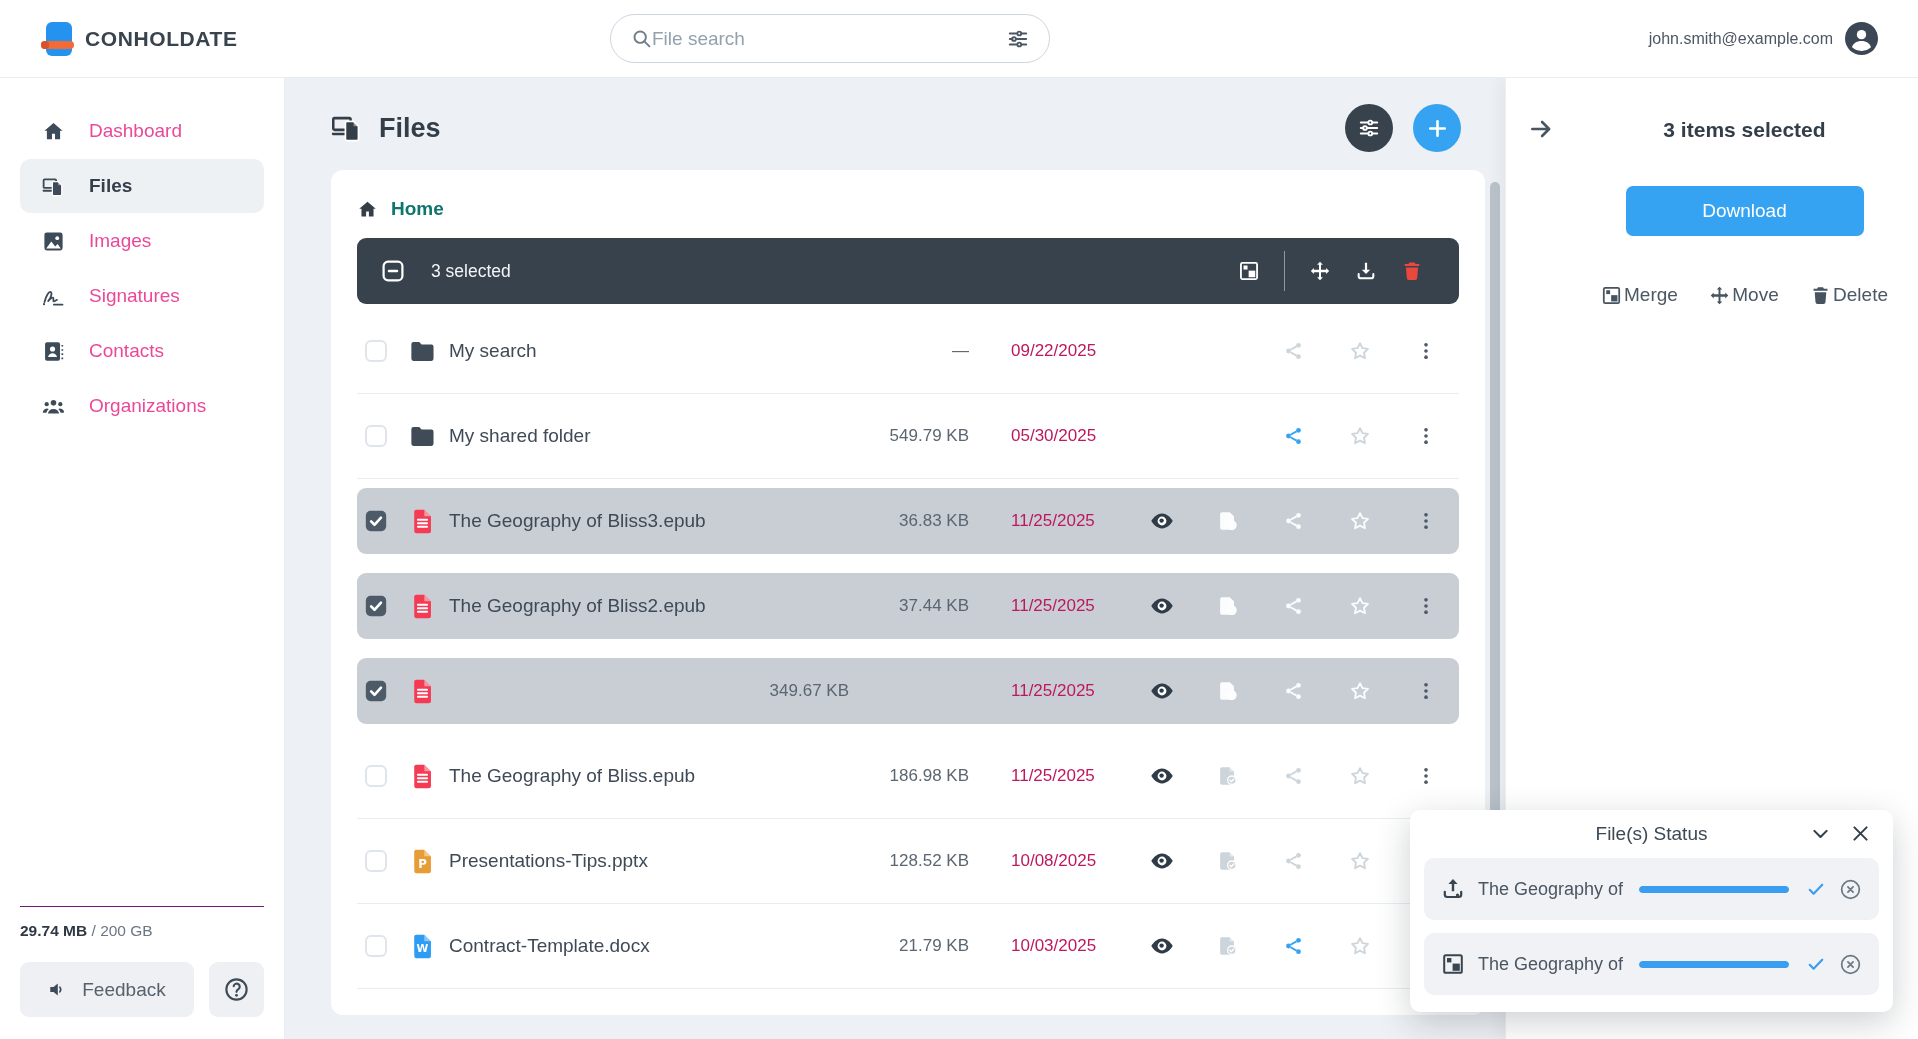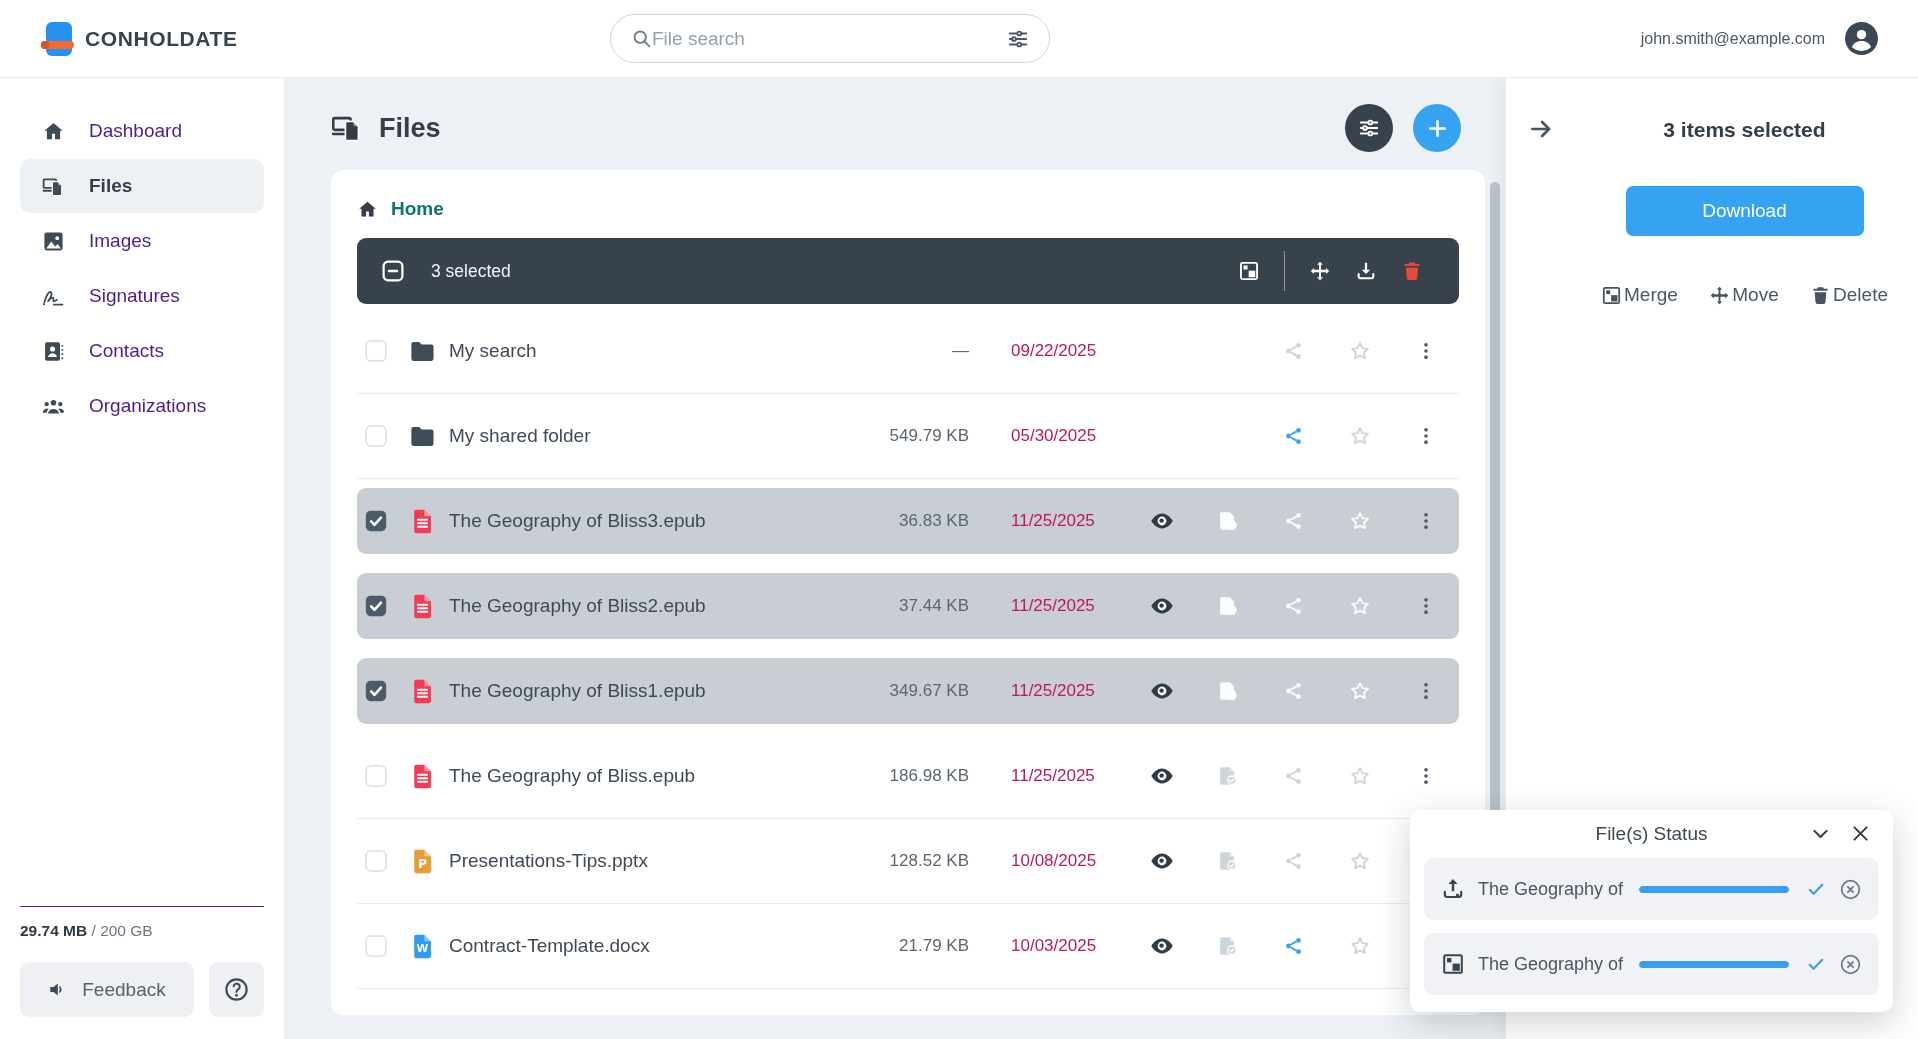--- a/index.html
+++ b/index.html
@@ -14,29 +14,29 @@
   .logo-mark { position:relative; width:36px; height:42px; }
   .lm-book { position:absolute; left:6px; top:4px; width:26px; height:34px; background:#2492ee; border-radius:6px; }
   .lm-bar { position:absolute; left:1px; top:23px; width:33px; height:8px; background:#f26a35; border-radius:4px; }
   .lm-dot { position:absolute; left:1px; top:23px; width:8px; height:8px; background:#d8512a; border-radius:50%; }
   .brand { font-size:21px; font-weight:700; letter-spacing:.6px; color:#39434d; }
   .search { position:absolute; left:610px; top:14px; width:440px; height:49px; border:1px solid #ccd6de; border-radius:25px; display:flex; align-items:center; padding:0 20px; background:#fff; }
   .search .s-ic { color:#6f7e8b; }
   .search input { border:none; outline:none; flex:1; font-size:19px; color:#42505c; background:transparent; font-family:inherit; }
   .search input::placeholder { color:#93a1ad; }
   .search .f-ic { color:#4a5763; cursor:pointer; }
-  .user { margin-left:auto; display:flex; align-items:center; gap:20px; font-size:16px; color:#4c5763; }
+  .user { margin-left:auto; display:flex; align-items:center; gap:12px; font-size:16px; color:#4c5763; }
   .avatar { width:33px; height:33px; border-radius:50%; background:#3b4754; display:flex; align-items:center; justify-content:center; cursor:pointer; }
 
   
   .bd { flex:1; display:flex; min-height:0; }
 
   
   .sidebar { flex:0 0 285px; border-right:1px solid #e9edf1; display:flex; flex-direction:column; padding:26px 20px 22px; background:#fff; }
-  .nav-item { height:54px; display:flex; align-items:center; gap:24px; padding:0 22px; border-radius:10px; font-size:19px; color:#4c1d95; cursor:pointer; margin-bottom:1px; }
+  .nav-item { height:54px; display:flex; align-items:center; gap:24px; padding:0 22px; border-radius:10px; font-size:19px; color:#ec4899; cursor:pointer; margin-bottom:1px; }
   .nav-item .nav-ic { color:#3d4a57; width:23px; }
   .nav-item .nav-ic svg { width:23px; height:23px; }
   .nav-item.active { background:#eef1f4; font-weight:700; color:#343f4b; }
   .side-bottom { margin-top:auto; }
   .storage { border-top:1px solid #701a75; padding-top:15px; font-size:15.5px; color:#6a7682; }
   .storage b { color:#2e3944; font-weight:700; }
   .side-btns { display:flex; gap:15px; margin-top:22px; }
   .feedback-btn { flex:1; height:55px; background:#eef0f3; border-radius:9px; display:flex; align-items:center; justify-content:center; gap:13px; font-size:19px; color:#55616d; border:none; cursor:pointer; font-family:inherit; }
   .feedback-btn .fb-ic { color:#3d4a57; }
   .help-btn { width:55px; height:55px; background:#eef0f3; border-radius:9px; display:flex; align-items:center; justify-content:center; color:#3f4b57; border:none; cursor:pointer; }
@@ -531,21 +531,20 @@
               </span>
               <span class="fic" style="color:#f43b53">
                 <svg viewBox="0 0 24 24" fill="currentColor">
                   <path d="M4.6 3.4A1.9 1.9 0 0 1 6.5 1.5h7.1l5.9 5.9v13.2a1.9 1.9 0 0 1-1.9 1.9h-11a1.9 1.9 0 0 1-1.9-1.9z"></path>
                   <path d="M13.6 1.5l5.9 5.9h-5.9z" fill="#fff" opacity="0.45"></path>
                   <g stroke="#fff" stroke-width="1.7" stroke-linecap="round" fill="none">
                     <path d="M7.9 10.4h8.2M7.9 13.5h8.2M7.9 16.6h8.2"></path>
                   </g>
                 </svg>
               </span>
-              <span class="fname">The Geography of Bliss1.epub</span>
               <span class="fsize">349.67 KB</span>
               <span class="fdate">11/25/2025</span>
               <span class="acts">
                 <span class="act eye c-dark">
                   <svg viewBox="0 0 24 24" fill="currentColor">
                     <path d="M12 4.6C6.7 4.6 2.8 9.5 1.3 12c1.5 2.5 5.4 7.4 10.7 7.4s9.2-4.9 10.7-7.4C21.2 9.5 17.3 4.6 12 4.6z"></path>
                     <circle cx="12" cy="12" r="4.4" fill="#fff"></circle>
                     <circle cx="11.6" cy="11.6" r="2.2"></circle>
                     <path d="M13.4 9.2a4.4 4.4 0 0 1 2.2 2.2" stroke="#fff" stroke-width="1.2" fill="none" stroke-linecap="round"></path>
                   </svg>

